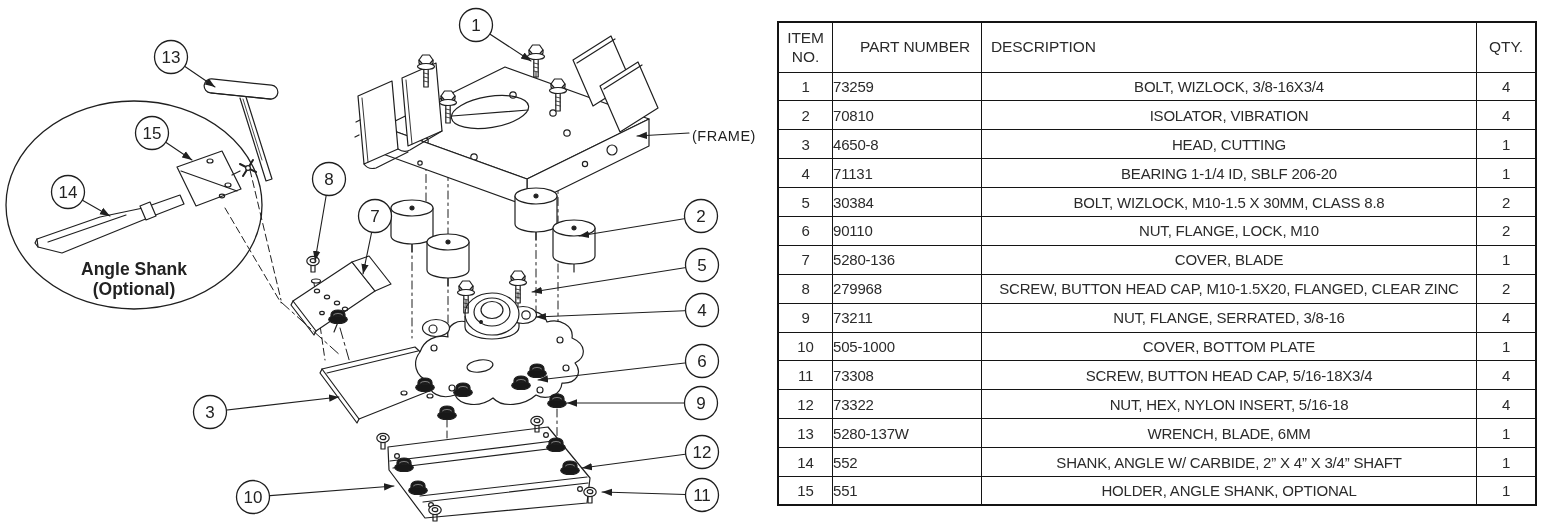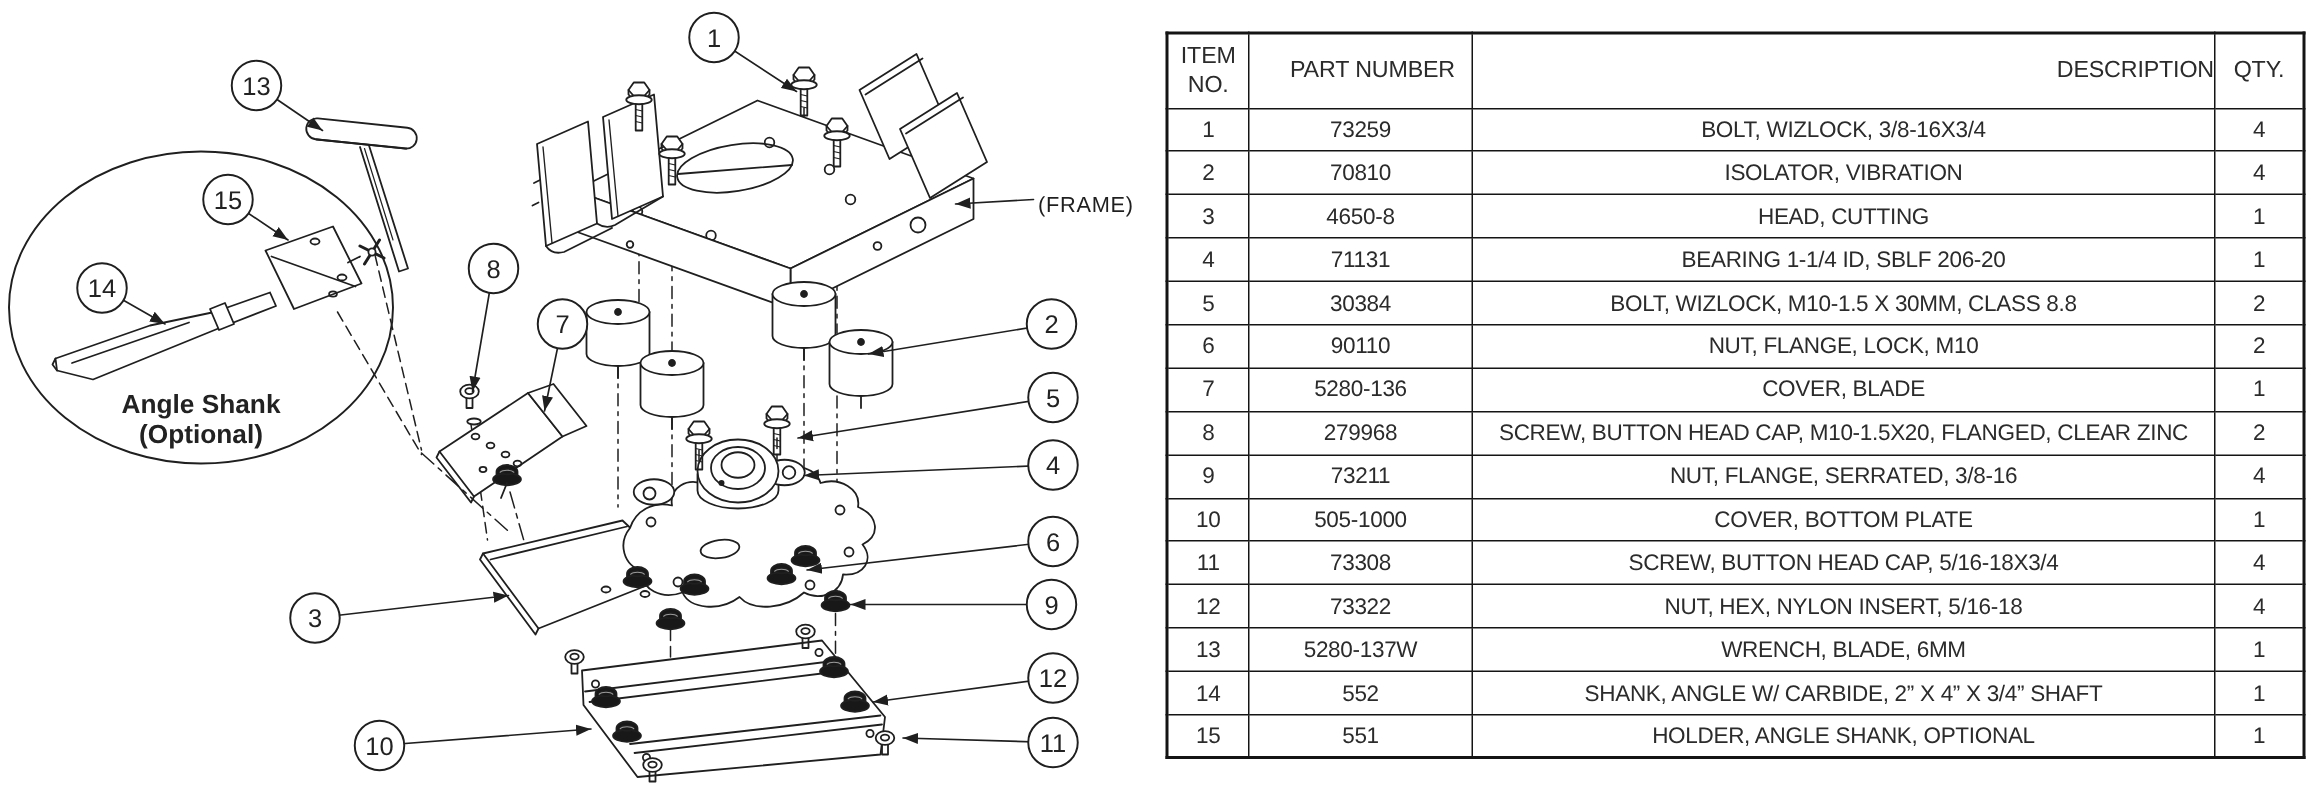--- a/index.html
+++ b/index.html
@@ -18,25 +18,25 @@
     font-weight:400;
     padding:0;
     overflow:hidden;
     white-space:nowrap;
   }
   .parts-table thead tr{height:50px;}
   .parts-table tbody tr{height:28.9px;}
   .parts-table th{font-size:15.5px;letter-spacing:-0.1px;}
   .parts-table td{font-size:15px;letter-spacing:-0.2px;}
   .col-item{width:53px;text-align:center;}
-  .col-part{width:132px;text-align:center;}
+  .col-part{width:132px;}
   .col-desc{width:485px;text-align:center;padding-left:9px;padding-right:4px;}
   .col-qty{width:58px;text-align:center;margin-left:44px;}
   th.col-item{white-space:normal;line-height:1.25;}
-  th.col-desc,th.col-part{text-align:right;padding-left:9px;}
+  th.col-desc,th.col-part{text-align:left;padding-left:9px;}
   th.col-part{text-align:center;padding-left:16px;}
   th.col-qty{text-align:center;}
 </style>
 </head>
 <body>
 
 <div class="diagram-wrap">
 <svg width="777" height="528" viewBox="0 0 777 528" xmlns="http://www.w3.org/2000/svg">
   <defs>
     <marker id="arr" markerWidth="11" markerHeight="9" refX="10" refY="4.5" orient="auto" markerUnits="userSpaceOnUse">

